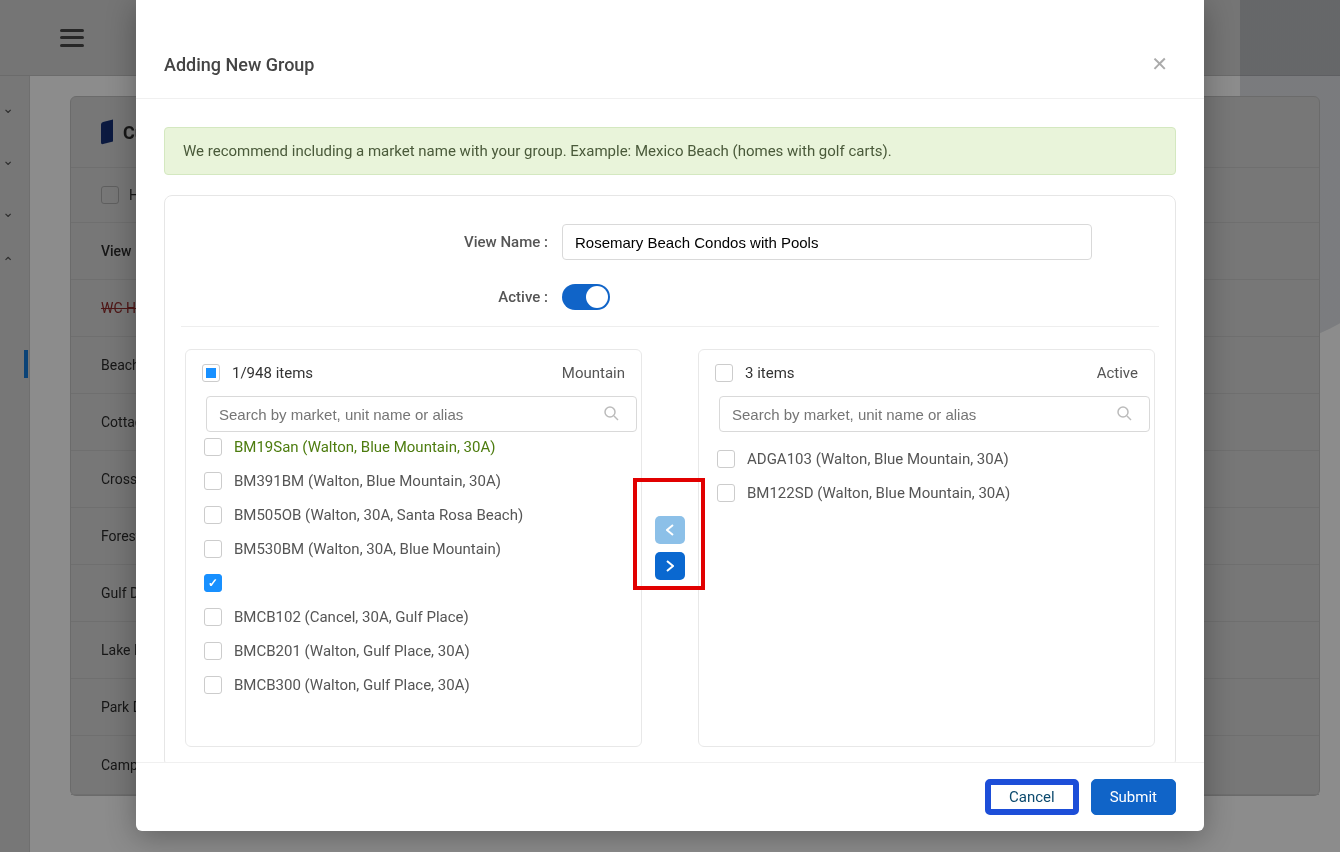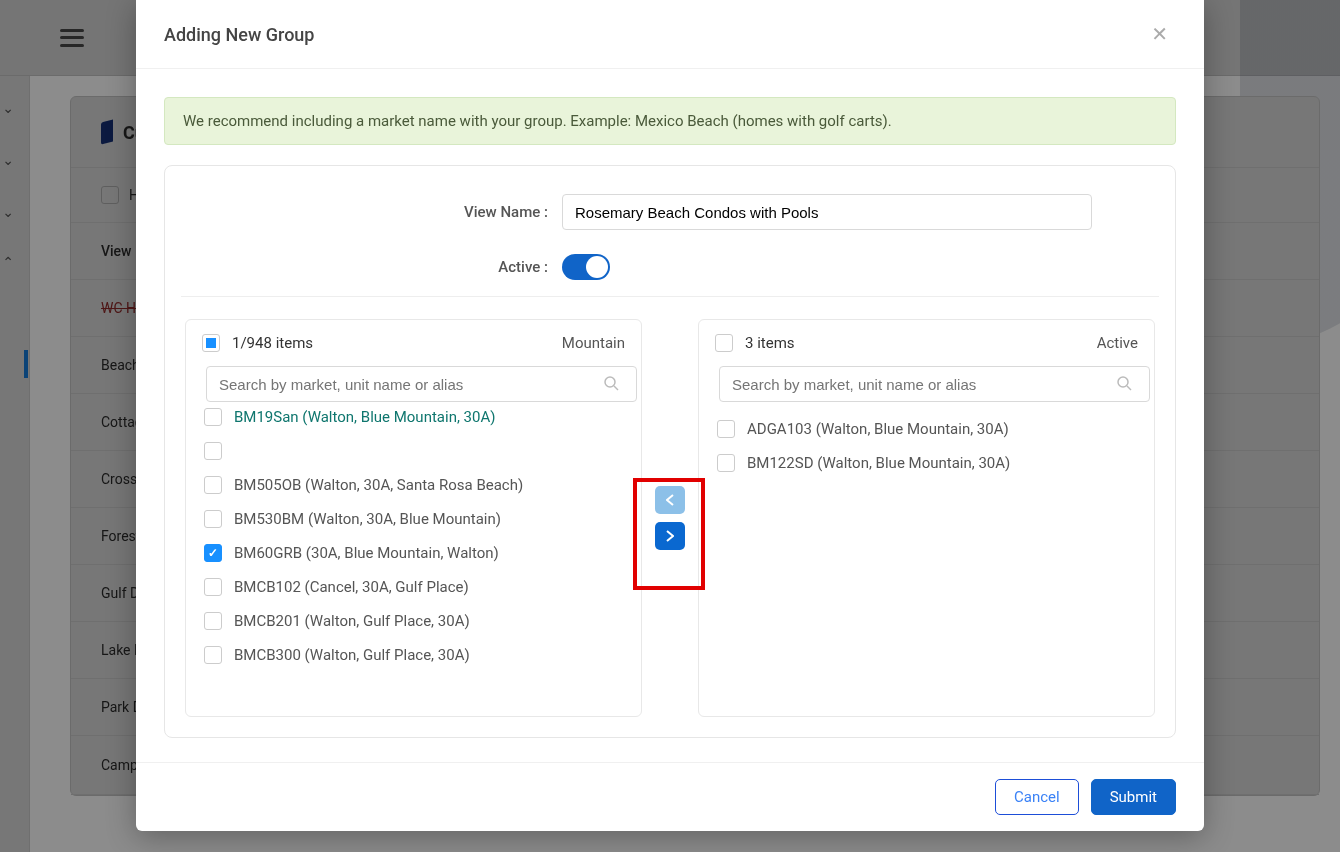--- a/index.html
+++ b/index.html
@@ -90,21 +90,21 @@
     width:1068px;
     height: 831px;
     background:#fff;
     border-radius: 0 0 6px 6px;
     box-shadow: 0 6px 30px rgba(0,0,0,0.3);
     display:flex; flex-direction:column;
   }
   .modal-header {
     padding: 18px 28px;
     border-bottom: 1px solid #f0f0f0;
-    display:flex; justify-content:space-between; align-items:center;
+    display:flex; justify-content:space-between; align-items:center;margin-top:30px;
   }
   .modal-title { font-size:18px; font-weight:500; color:#444;}
   .close-x { font-size:20px; color:#aaa; cursor:pointer; padding:4px 8px;}
   .modal-body {
     flex:1; overflow:auto; padding: 28px 28px 0 28px;
   }
   .info-box {
     background:#e9f4da;
     border:1px solid #d4e8c0;
     border-radius:4px;
@@ -145,34 +145,34 @@
   .search-box { position:relative; }
   .search-input {
     width:100%; height:36px; padding:0 34px 0 12px;
     border:1px solid #d9d9d9; border-radius:4px; font-size:15px;margin-left:8px;
   }
   .search-icon { position:absolute; right:10px; top:9px; color:#bbb; }
   .item-list { flex:1; overflow-y:auto; padding: 4px 4px 4px 12px; }
   .item-list::-webkit-scrollbar { width:10px; }
   .item-list::-webkit-scrollbar-thumb { background:#ccc; border-radius:5px;}
   .item { display:flex; align-items:center; gap:12px; padding:8px 6px; font-size:15px; color:#555;}
-  .item.cut { margin-top:-12px; color:#0f766e;}
+  .item.cut { margin-top:-12px; color:#4d7c0f;}
   .transfer-ops { width:56px; display:flex; flex-direction:column; align-items:center; justify-content:center; gap:8px;}
   .op-btn { width:30px; height:28px; border-radius:5px; display:flex; align-items:center; justify-content:center; cursor:pointer; }
   .op-left { background:#8cc0e8; color:#fff;}
   .op-right { background:#0a68d0; color:#fff;}
   .op-btn svg { width:8px; height:12px;}
 
   .modal-footer {
     border-top:1px solid #f0f0f0;
     padding: 16px 28px;
     display:flex; justify-content:flex-end; gap:12px;
   }
   .btn { min-width:78px; height:36px; padding:0 18px; border-radius:5px; font-size:15px; cursor:pointer; display:inline-flex; align-items:center; justify-content:center;}
-  .btn-default { background:#fff; border:1px solid #1d4ed8; color:#3b82f6;}
+  .btn-default { background:#fff; border:6px solid #1d4ed8; color:#0c4a6e;}
   .btn-primary { background:#1064c8; border:1px solid #1064c8; color:#fff;}
 
   
   .highlight-rect {
     position:absolute;
     border:4px solid #e10000;
     pointer-events:none;
   }
 </style>
 </head>
@@ -287,32 +287,32 @@
               </span>
             </div>
           </div>
           <div class="item-list" id="available-list">
               <div class="item cut">
                 <div class="cb"></div>
                 <span>BM19San (Walton, Blue Mountain, 30A)</span>
               </div>
               <div class="item">
                 <div class="cb"></div>
+                <span>BM391BM (Walton, Blue Mountain, 30A)</span>
               </div>
               <div class="item">
                 <div class="cb"></div>
                 <span>BM505OB (Walton, 30A, Santa Rosa Beach)</span>
               </div>
               <div class="item">
                 <div class="cb"></div>
                 <span>BM530BM (Walton, 30A, Blue Mountain)</span>
               </div>
               <div class="item">
                 <div class="cb checked"></div>
-                <span>BM60GRB (30A, Blue Mountain, Walton)</span>
               </div>
               <div class="item">
                 <div class="cb"></div>
                 <span>BMCB102 (Cancel, 30A, Gulf Place)</span>
               </div>
               <div class="item">
                 <div class="cb"></div>
                 <span>BMCB201 (Walton, Gulf Place, 30A)</span>
               </div>
               <div class="item">

